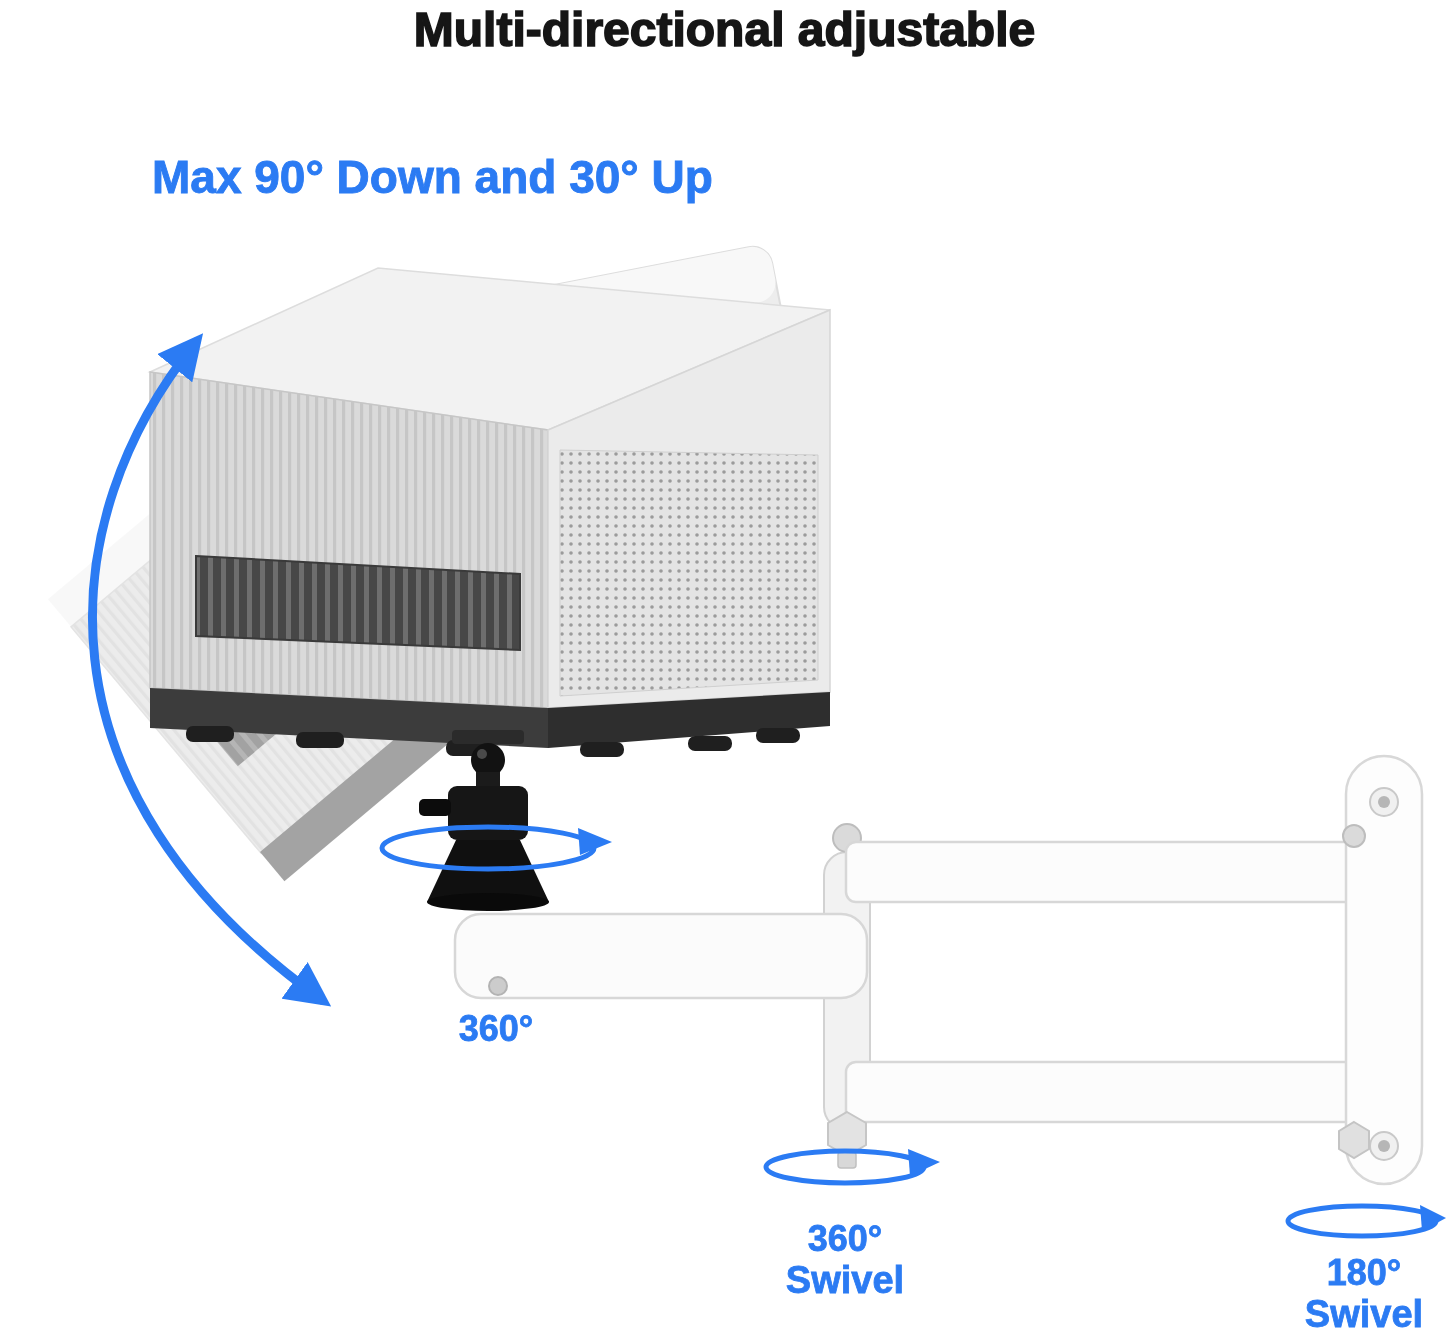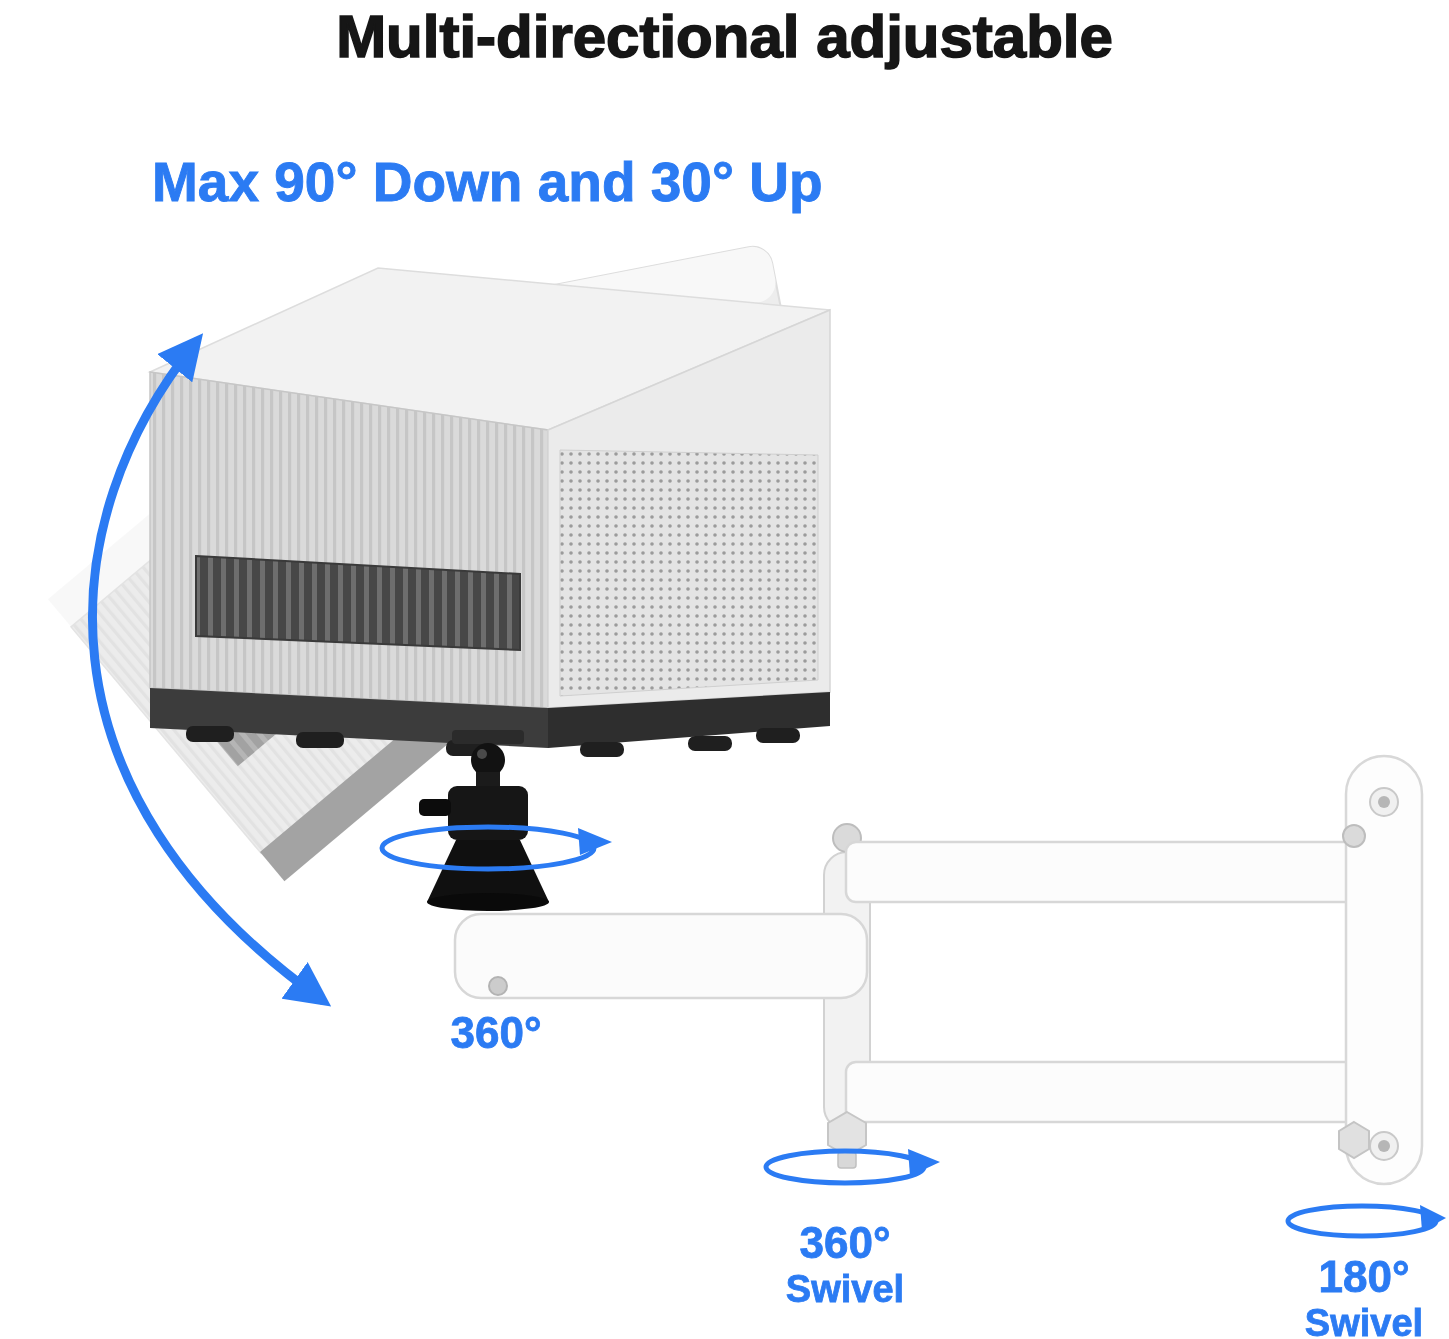--- a/index.html
+++ b/index.html
@@ -5,34 +5,34 @@
   :root{
     --accent:#2b7bf3;
     --title-color:#161616;
   }
   *{margin:0;padding:0;box-sizing:border-box;}
   html,body{background:#ffffff;}
   body{font-family:"Liberation Sans", sans-serif;}
   .stage{position:relative;width:1449px;height:1339px;background:#ffffff;overflow:hidden;}
   .title{
     position:absolute;top:2px;left:0;width:100%;text-align:center;
-    font-size:60px;font-weight:700;color:var(--title-color);
+    font-size:48px;font-weight:700;color:var(--title-color);
     -webkit-text-stroke:1.6px var(--title-color);letter-spacing:0;
   }
   .subtitle{
     position:absolute;left:152px;top:150px;
-    font-size:55px;font-weight:700;color:var(--accent);
+    font-size:46px;font-weight:700;color:var(--accent);
     -webkit-text-stroke:0.9px var(--accent);
   }
   .svg-layer{position:absolute;left:0;top:0;width:1449px;height:1339px;}
   .anno{
     position:absolute;text-align:center;font-weight:700;color:var(--accent);
     -webkit-text-stroke:0.8px var(--accent);line-height:1.14;
   }
-  .anno .deg{font-size:44px;}
+  .anno .deg{font-size:36px;}
   .anno .txt{font-size:38px;}
   #anno-rotation{left:296px;top:1008px;width:400px;}
   #anno-swivel-arm{left:695px;top:1218px;width:300px;}
   #anno-swivel-wall{left:1240px;top:1252px;width:248px;}
   .blue-stroke{stroke:var(--accent);}
   .blue-fill{fill:var(--accent);}
 </style>
 </head>
 <body>
 

